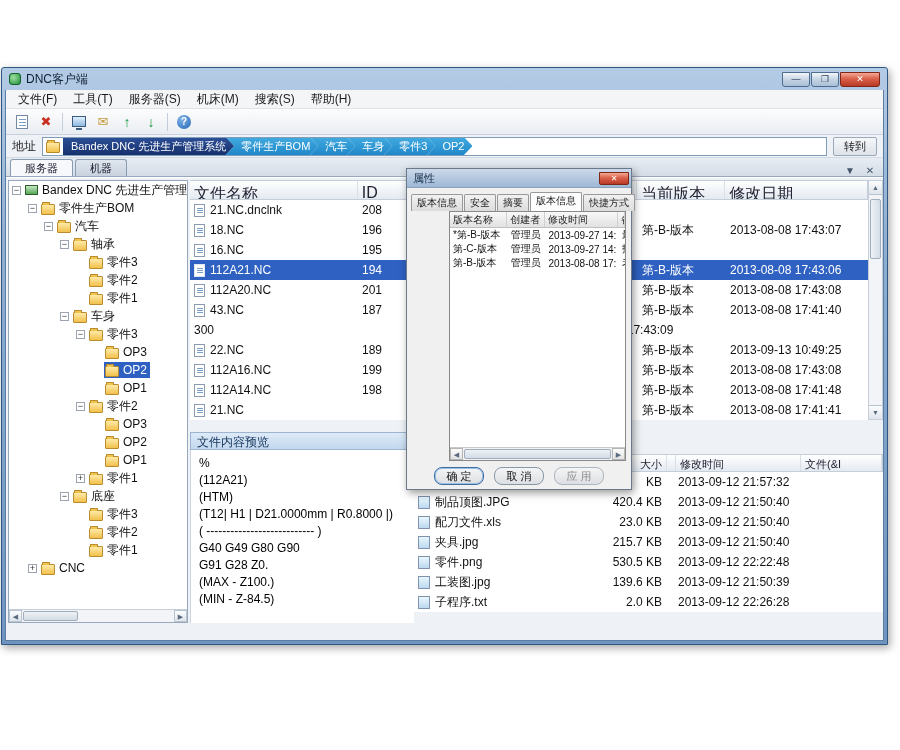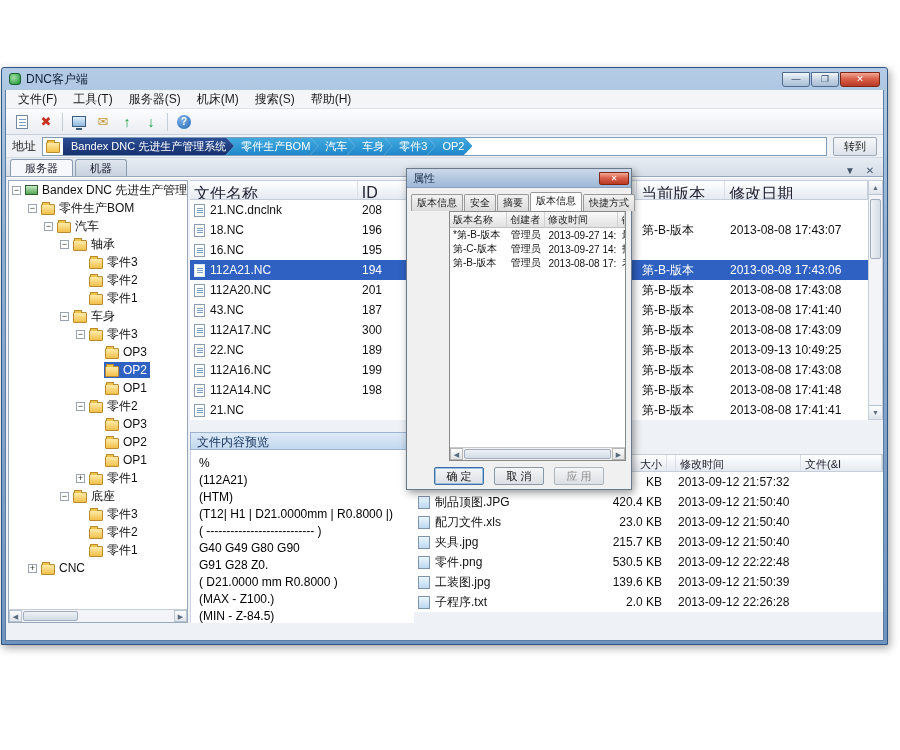--- a/index.html
+++ b/index.html
@@ -122,21 +122,21 @@
 .dtab.active{background:#fdfdfd;height:19px;}
 .dlg-table{position:absolute;left:5px;right:5px;top:42px;height:250px;background:#fff;border:1px solid #898989;overflow:hidden;margin-left:37px;}
 .dlg-thead{display:flex;height:16px;background:linear-gradient(#f8f8f8,#e2e2e2);border-bottom:1px solid #c0c0c0;font-size:10px;color:#222;}
 .dlg-thead .hcell{padding:1px 3px;border-right:1px solid #d0d0d0;}
 .dc1{width:58px;}.dc2{width:38px;}.dc3{width:74px;}.dc4{flex:1;border-right:none;}
 .drow{display:flex;height:14px;font-size:10px;align-items:center;}
 .drow .cell{padding:0 3px;overflow:hidden;white-space:nowrap;}
 .dlg-hscroll{position:absolute;left:0;right:0;bottom:0;height:13px;background:#f2f2f2;border-top:1px solid #c9c9c9;display:flex;align-items:center;}
 .dlg-hscroll .sarrow{background:linear-gradient(#fcfcfc,#e2e2e2);border-color:#b5b5b5;}
 .dlg-btns{position:absolute;left:0;right:0;top:298px;display:flex;justify-content:center;gap:10px;}
-.dbtn{width:50px;height:18px;font-size:11px;border:1px solid #8a97a5;border-radius:2px;background:linear-gradient(#f4f5f6,#dcdfe3);color:#111;}
+.dbtn{width:50px;height:18px;font-size:11px;border:1px solid #8a97a5;border-radius:8px;background:linear-gradient(#f4f5f6,#dcdfe3);color:#111;}
 .dbtn.default{border-color:#3a6ea5;box-shadow:0 0 0 1px #9cc0e4 inset;}
 .dbtn.disabled{color:#8d8d8d;border-color:#adb5bd;}
 
 
 .statusbar{position:absolute;left:0;right:0;bottom:0;height:17px;background:linear-gradient(#e8edf3,#d3dbe4);border-top:1px solid #aab6c4;display:flex;align-items:center;justify-content:flex-end;padding-right:18px;font-size:11px;color:#1a2a3a;}
 .grip{position:absolute;right:2px;bottom:2px;width:12px;height:12px;}
 .grip::before{content:"";position:absolute;right:0;bottom:0;width:3px;height:3px;background:#9aa8b8;box-shadow:-4px 0 #9aa8b8,0 -4px #9aa8b8,-8px 0 #c3cdd8,0 -8px #c3cdd8,-4px -4px #c3cdd8;}
 </style>
 </head>
 <body>
@@ -442,24 +442,20 @@
             <span class="cell col-name namewrap">
               <span class="ficon"></span>
               <span>43.NC</span>
             </span>
             <span class="cell col-id">187</span>
             <span class="cell col-mid"></span>
             <span class="cell col-ver">第-B-版本</span>
             <span class="cell col-date">2013-08-08 17:41:40</span>
           </div>
           <div class="frow">
-            <span class="cell col-name namewrap">
-              <span class="ficon"></span>
-              <span>112A17.NC</span>
-            </span>
             <span class="cell col-id">300</span>
             <span class="cell col-mid"></span>
             <span class="cell col-ver">第-B-版本</span>
             <span class="cell col-date">2013-08-08 17:43:09</span>
           </div>
           <div class="frow">
             <span class="cell col-name namewrap">
               <span class="ficon"></span>
               <span>22.NC</span>
             </span>
@@ -508,21 +504,20 @@
 
       <div class="preview-head">文件内容预览</div>
       <div class="preview-body" id="previewlines">
           <div class="pline">%</div>
           <div class="pline">(112A21)</div>
           <div class="pline">(HTM)</div>
           <div class="pline">(T12| H1 | D21.0000mm | R0.8000 |)</div>
           <div class="pline">( --------------------------- )</div>
           <div class="pline">G40 G49 G80 G90</div>
           <div class="pline">G91 G28 Z0.</div>
-          <div class="pline">( D21.0000 mm R0.8000 )</div>
           <div class="pline">(MAX - Z100.)</div>
           <div class="pline">(MIN - Z-84.5)</div>
         </div>
 
       <div class="att-head">
         <span class="hcell acol-name"></span>
         <span class="hcell acol-size">大小</span>
         <span class="hcell acol-gap"></span>
         <span class="hcell acol-time">修改时间</span>
         <span class="hcell acol-extra">文件(&amp;I</span>

